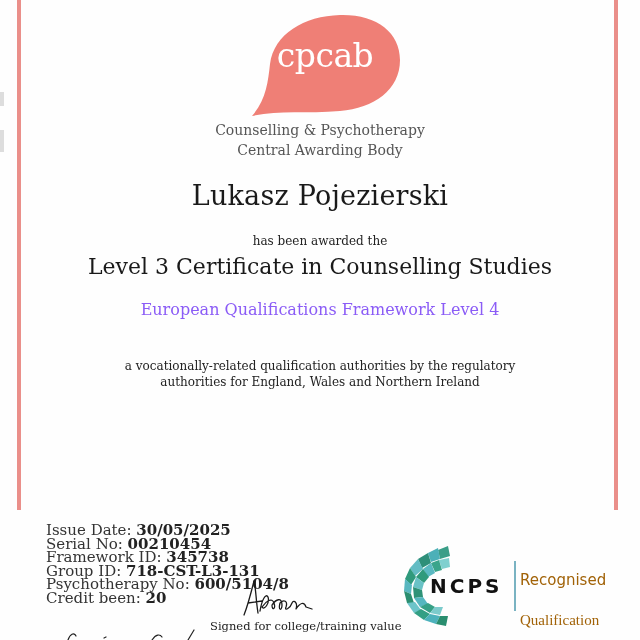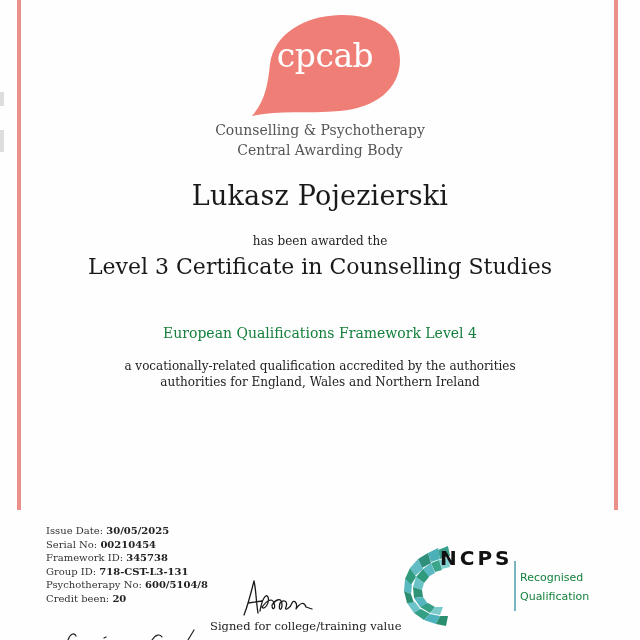--- a/index.html
+++ b/index.html
@@ -27,43 +27,43 @@
       position: absolute; left: 160px; width: 320px; text-align: center;
       font-family: "DejaVu Serif", serif; font-size: 14px; color: #555; line-height: 20px;
     }
     .org-line1 { top: 120px; }
     .org-line2 { top: 140px; }
 
     .center-text { position: absolute; left: 40px; width: 560px; text-align: center; }
     .recipient { top: 180px; font-size: 27px; color: #1a1a1a; letter-spacing: 0.2px; }
     .awarded { top: 234px; font-size: 12px; color: #222; }
     .qual-title { top: 254px; font-size: 22px; color: #1a1a1a; }
-    .eqf { top: 325px; font-size: 14px; color: #15803d; }
+    .eqf { top: 300px; font-size: 16px; color: #8b5cf6; }
     .desc1 { top: 359px; font-size: 12px; color: #222; }
     .desc2 { top: 375px; font-size: 12px; color: #222; }
 
-    .details { position: absolute; left: 46px; top: 524px; font-size: 10px; line-height: 13.5px; color: #333; }
+    .details { position: absolute; left: 46px; top: 524px; font-size: 15px; line-height: 13.5px; color: #333; }
     .details .row { white-space: nowrap; }
     .details .val { font-weight: bold; color: #222; }
 
     .signature-svg { position: absolute; left: 238px; top: 575px; width: 80px; height: 45px; }
     .signed-label { position: absolute; left: 210px; top: 619px; font-size: 11.5px; color: #222; white-space: nowrap; }
     .bottom-sig { position: absolute; left: 60px; top: 628px; width: 140px; height: 12px; }
 
     .ncps-emblem { position: absolute; left: 398px; top: 545px; width: 55px; height: 82px; }
     .ncps-word {
-      position: absolute; left: 430px; top: 546px; font-family: "DejaVu Sans", sans-serif;
-      font-size: 20px; font-weight: bold; letter-spacing: 3px; color: #111; margin-left: 10px;
+      position: absolute; left: 430px; top: 574px; font-family: "DejaVu Sans", sans-serif;
+      font-size: 20px; font-weight: bold; letter-spacing: 3px; color: #111;
     }
     .ncps-divider { position: absolute; left: 514px; top: 561px; width: 2px; height: 50px; background: #7ab3c2; }
     .ncps-rec {
-      position: absolute; left: 520px; font-family: "DejaVu Sans", sans-serif; font-size: 11px; color: #15803d; text-align: center;
+      position: absolute; left: 520px; font-family: "DejaVu Sans", sans-serif; font-size: 15px; color: #a16207; text-align: center;
     }
     .ncps-rec1 { top: 571px; }
-    .ncps-rec2 { top: 590px; }
+    .ncps-rec2 { top: 612px; font-family: Liberation Serif, serif; }
   </style>
 </head>
 <body>
 
 <div class="page">
   <div class="border-left"></div>
   <div class="border-right"></div>
   <div class="scan-mark" style="top:92px;height:14px;"></div>
   <div class="scan-mark" style="top:130px;height:22px;"></div>
 
@@ -71,21 +71,21 @@
     <path d="M4,104 C18,88 20,70 22,52 C26,22 56,4 92,3 C128,2 152,20 152,48 C152,78 126,96 92,99 C58,102 30,98 4,104 Z" fill="#ef7f76"></path>
   </svg>
   <div class="logo-word">cpcab</div>
   <div class="org-name org-line1">Counselling &amp; Psychotherapy</div>
   <div class="org-name org-line2">Central Awarding Body</div>
 
   <div class="center-text awarded">has been awarded the</div>
   <div class="center-text recipient">Lukasz Pojezierski</div>
   <div class="center-text qual-title">Level 3 Certificate in Counselling Studies</div>
   <div class="center-text eqf">European Qualifications Framework Level 4</div>
-  <div class="center-text desc1">a vocationally-related qualification accredited by the authorities</div>
+  <div class="center-text desc1">a vocationally-related qualification authorities by the regulatory</div>
   <div class="center-text desc2">authorities for England, Wales and Northern Ireland</div>
 
   <div class="details">
     <div class="row"><span>Issue Date: </span><span class="val">30/05/2025</span></div>
     <div class="row"><span>Serial No: </span><span class="val">00210454</span></div>
     <div class="row"><span>Framework ID: </span><span class="val">345738</span></div>
     <div class="row"><span>Group ID: </span><span class="val">718-CST-L3-131</span></div>
     <div class="row"><span>Psychotherapy No: </span><span class="val">600/5104/8</span></div>
     <div class="row"><span>Credit been: </span><span class="val">20</span></div>
   </div>

